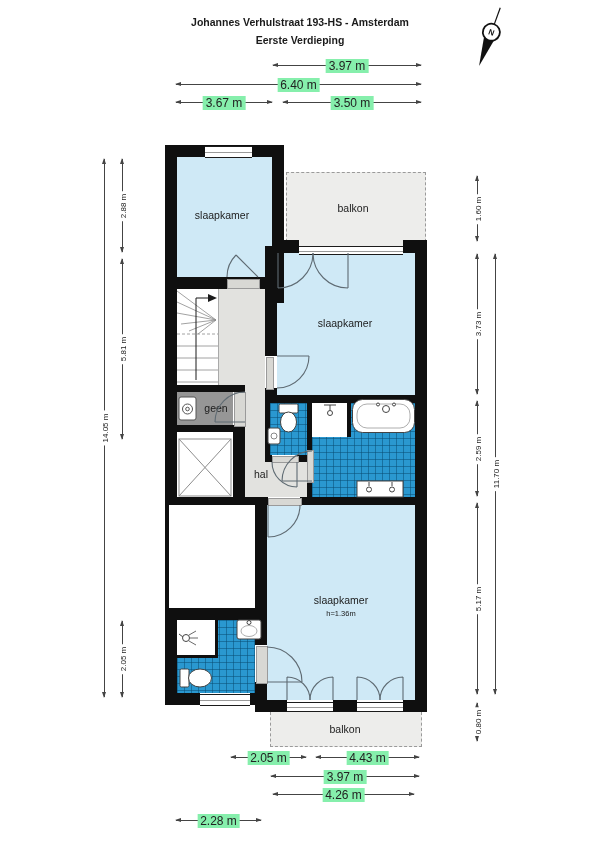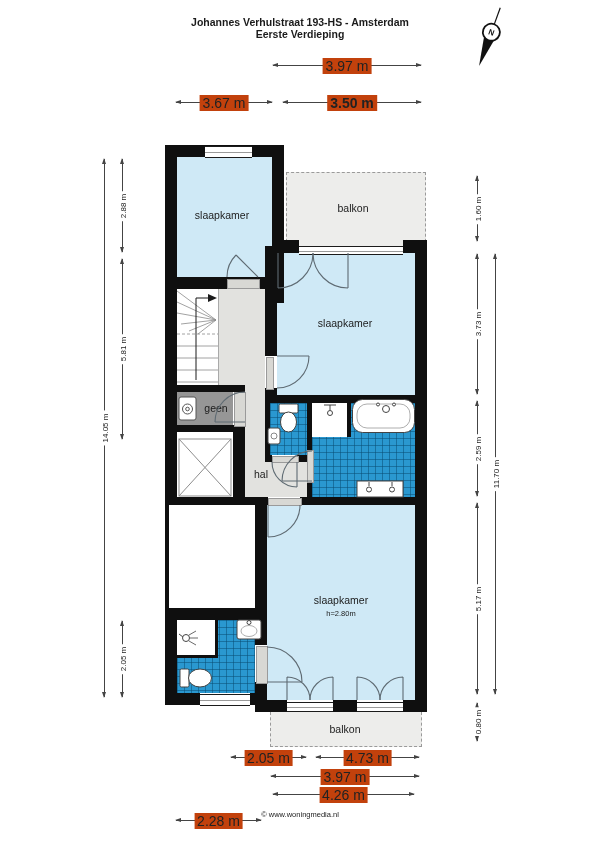--- a/index.html
+++ b/index.html
@@ -23,41 +23,41 @@
   .lbl.small{font-size:7.5px;}
   .title{position:absolute;left:0;right:0;text-align:center;font-weight:bold;font-size:10.5px;}
   .dimh,.dimv{position:absolute;}
   .dimh{height:9px;}
   .dimh .dl{position:absolute;left:1px;right:1px;top:4px;height:1px;background:#444;}
   .dimh::before{content:"";position:absolute;left:0;top:2px;border-top:2.5px solid transparent;
                 border-bottom:2.5px solid transparent;border-right:6px solid #444;}
   .dimh::after{content:"";position:absolute;right:0;top:2px;border-top:2.5px solid transparent;
                border-bottom:2.5px solid transparent;border-left:6px solid #444;}
   .dimh span{position:absolute;left:50%;top:50%;transform:translate(-50%,-50%);
-             background:#c2410c;padding:0 3px;font-size:14px;white-space:nowrap;color:#222;}
+             background:#86efac;padding:0 3px;font-size:12px;white-space:nowrap;color:#222;}
   .dimv{width:9px;}
   .dimv .dl{position:absolute;top:1px;bottom:1px;left:4px;width:1px;background:#444;}
   .dimv::before{content:"";position:absolute;top:0;left:2px;border-left:2.5px solid transparent;
                 border-right:2.5px solid transparent;border-bottom:6px solid #444;}
   .dimv::after{content:"";position:absolute;bottom:0;left:2px;border-left:2.5px solid transparent;
                border-right:2.5px solid transparent;border-top:6px solid #444;}
   .dimv span{position:absolute;left:50%;top:50%;transform:translate(-50%,-50%) rotate(-90deg);
              background:#fff;padding:0 3px;font-size:8px;white-space:nowrap;color:#222;}
   .dash-trl{border:1px dashed #9a9a9a;border-bottom:none;}
   .dash-lrb{border:1px dashed #9a9a9a;border-top:none;}
   .footer{position:absolute;left:0;right:0;text-align:center;font-size:7.5px;line-height:9.5px;color:#222;}
   svg.overlay{position:absolute;left:0;top:0;pointer-events:none;}
 </style>
 </head>
 <body>
 
 <div id="canvas">
 
   <div class="title" style="top:16px;">Johannes Verhulstraat 193-HS - Amsterdam</div>
-  <div class="title" style="top:28px;">Eerste Verdieping</div>
+  <div class="title" style="top:34px;">Eerste Verdieping</div>
 
   <div class="room blue" style="left:177px;top:157px;width:95px;height:120px;"></div>
   <div class="room balcony dash-trl" style="left:286px;top:172px;width:138px;height:74px;"></div>
   <div class="room blue" style="left:277px;top:253px;width:138px;height:142px;"></div>
   <div class="room white" style="left:177px;top:289px;width:41px;height:96px;"></div>
   <div class="room hall" style="left:218px;top:289px;width:47px;height:96px;"></div>
   <div class="room hall" style="left:245px;top:385px;width:20px;height:18px;"></div>
   <div class="room hall" style="left:245px;top:403px;width:20px;height:94px;"></div>
   <div class="room hall" style="left:265px;top:462px;width:47px;height:35px;"></div>
   <div class="room kast" style="left:177px;top:392px;width:56px;height:33px;"></div>
@@ -121,32 +121,36 @@
   <div class="sill" style="left:307px;top:450px;width:5px;height:31px;"></div>
   <div class="sill" style="left:256px;top:646px;width:10px;height:36px;"></div>
   <div class="sill" style="left:266px;top:357px;width:6px;height:31px;"></div>
 
   <div class="lbl" style="left:222px;top:215px;">slaapkamer</div>
   <div class="lbl" style="left:353px;top:208px;">balkon</div>
   <div class="lbl" style="left:345px;top:323px;">slaapkamer</div>
   <div class="lbl" style="left:216px;top:408px;">geen</div>
   <div class="lbl" style="left:261px;top:474px;">hal</div>
   <div class="lbl" style="left:341px;top:600px;">slaapkamer</div>
-  <div class="lbl small" style="left:341px;top:613px;">h=2.80m</div>
+  <div class="lbl small" style="left:341px;top:613px;">h=1.36m</div>
   <div class="lbl" style="left:345px;top:729px;">balkon</div>
 
   <div class="dimh" style="left:272px;top:61px;width:150px;">
       <i class="dl"></i>
       <span>3.97 m</span>
     </div>
+  <div class="dimh" style="left:175px;top:80px;width:247px;">
+      <i class="dl"></i>
+      <span>6.40 m</span>
+    </div>
   <div class="dimh" style="left:175px;top:98px;width:98px;">
       <i class="dl"></i>
       <span>3.67 m</span>
     </div>
-  <div class="dimh" style="left:282px;top:98px;width:140px;font-weight:bold;">
+  <div class="dimh" style="left:282px;top:98px;width:140px;">
       <i class="dl"></i>
       <span>3.50 m</span>
     </div>
 
   <div class="dimv" style="left:118px;top:158px;height:95px;">
       <i class="dl"></i>
       <span>2.88 m</span>
     </div>
   <div class="dimv" style="left:118px;top:258px;height:182px;">
       <i class="dl"></i>
@@ -185,37 +189,36 @@
       <i class="dl"></i>
       <span>11.70 m</span>
     </div>
 
   <div class="dimh" style="left:230px;top:753px;width:77px;">
       <i class="dl"></i>
       <span>2.05 m</span>
     </div>
   <div class="dimh" style="left:315px;top:753px;width:105px;">
       <i class="dl"></i>
-      <span>4.73 m</span>
+      <span>4.43 m</span>
     </div>
   <div class="dimh" style="left:175px;top:816px;width:87px;">
       <i class="dl"></i>
       <span>2.28 m</span>
     </div>
   <div class="dimh" style="left:270px;top:772px;width:150px;">
       <i class="dl"></i>
       <span>3.97 m</span>
     </div>
   <div class="dimh" style="left:272px;top:790px;width:143px;">
       <i class="dl"></i>
       <span>4.26 m</span>
     </div>
 
   <div class="footer" style="top:810px;">
-    <div>© www.woningmedia.nl</div>
   </div>
 
   <svg class="overlay" width="600" height="849" viewBox="0 0 600 849">
 
     <g stroke="#5f6b73" stroke-width="1.1" fill="none">
       <path d="M 227,277 A 31,31 0 0 1 236,255 M 258,277 L 236,255"></path>
       <path d="M 348,253 A 35,35 0 0 1 313,288 M 313,253 L 313,288" transform="translate(661,0) scale(-1,1)"></path>
       <path d="M 348,253 A 35,35 0 0 0 383,288 M 383,253 L 383,288" transform="translate(661,0) scale(-1,1)"></path>
       <path d="M 277,388 A 32,32 0 0 0 309,356 M 277,356 L 309,356"></path>
       <path d="M 245,392 A 30,30 0 0 0 215,422 M 245,422 L 215,422"></path>

